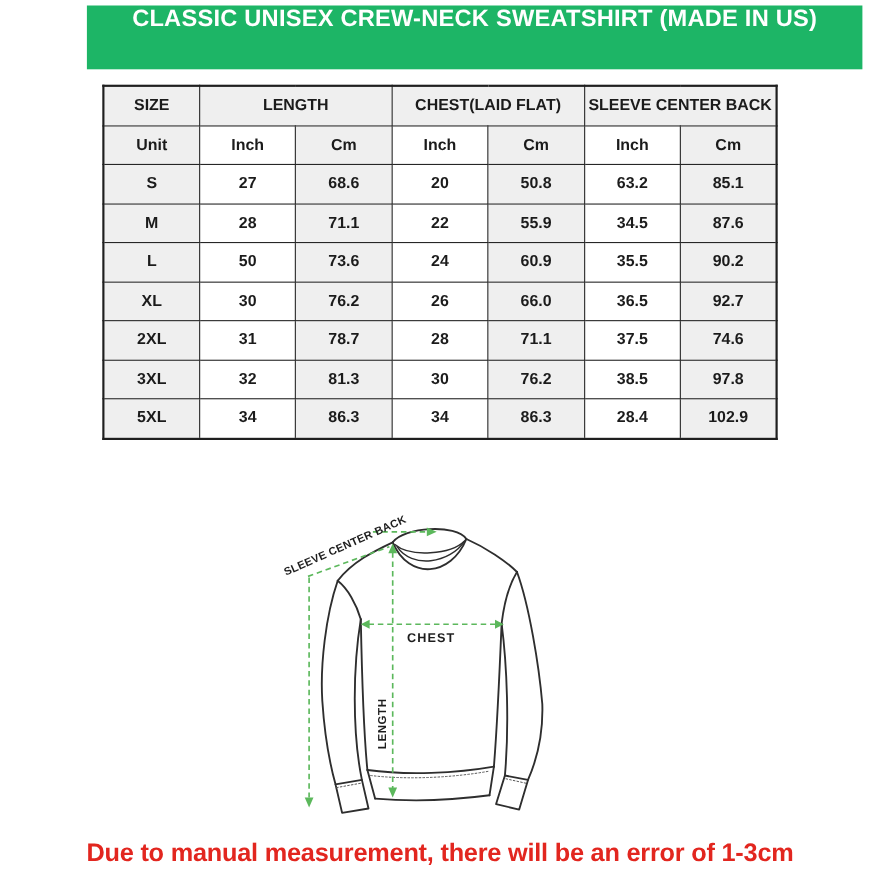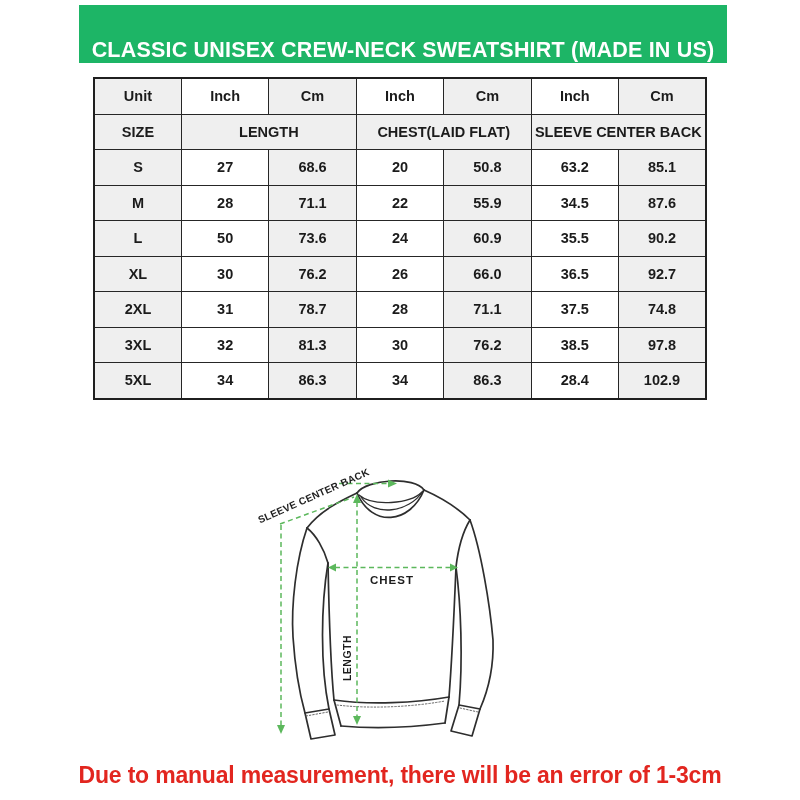--- a/index.html
+++ b/index.html
@@ -1,21 +1,21 @@
 <!DOCTYPE html>
 <html><head>
 <meta charset="utf-8">
 <style>
   html,body{margin:0;padding:0;background:#ffffff;}
   body{width:800px;height:800px;position:relative;overflow:hidden;
        font-family:"Liberation Sans", sans-serif;}
 
   
-  .banner{position:absolute;left:79px;top:5px;width:648px;height:58px;
-          background:#1db566;display:flex;align-items:flex-end;justify-content:center;}
+  .banner{position:absolute;left:79px;top:5px;width:705px;height:58px;
+          background:#1db566;display:flex;align-items:flex-start;justify-content:center;}
   .banner-title{color:#ffffff;font-weight:bold;font-size:21.5px;letter-spacing:0.2px;
           white-space:nowrap;}
 
   
   table.size-table{position:absolute;left:93px;top:77px;width:614px;
           border-collapse:collapse;table-layout:fixed;
           border:2.5px solid #1f1f1f;
           font-weight:bold;color:#1b1b1b;font-size:14.5px;}
   table.size-table th, table.size-table td{
           border:1.6px solid #262626;text-align:center;vertical-align:middle;
@@ -34,34 +34,34 @@
 </head>
 <body>
 
 <div class="banner">
   <div class="banner-title">CLASSIC UNISEX CREW-NECK SWEATSHIRT (MADE IN US)</div>
 </div>
 
 <table class="size-table">
   <thead>
     <tr>
+      <th class="shaded" colspan="1">SIZE</th>
+      <th class="shaded" colspan="2">LENGTH</th>
+      <th class="shaded" colspan="2">CHEST(LAID FLAT)</th>
+      <th class="shaded" colspan="2">SLEEVE CENTER BACK</th>
+    </tr>
+    <tr>
         <th class="shaded">Unit</th>
         <th>Inch</th>
         <th class="shaded">Cm</th>
         <th>Inch</th>
         <th class="shaded">Cm</th>
         <th>Inch</th>
         <th class="shaded">Cm</th>
       </tr>
-    <tr>
-      <th class="shaded" colspan="1">SIZE</th>
-      <th class="shaded" colspan="2">LENGTH</th>
-      <th class="shaded" colspan="2">CHEST(LAID FLAT)</th>
-      <th class="shaded" colspan="2">SLEEVE CENTER BACK</th>
-    </tr>
   </thead>
   <tbody>
       <tr>
         <td class="shaded">S</td>
         <td>27</td>
         <td class="shaded">68.6</td>
         <td>20</td>
         <td class="shaded">50.8</td>
         <td>63.2</td>
         <td class="shaded">85.1</td>
@@ -93,21 +93,21 @@
         <td>36.5</td>
         <td class="shaded">92.7</td>
       </tr>
       <tr>
         <td class="shaded">2XL</td>
         <td>31</td>
         <td class="shaded">78.7</td>
         <td>28</td>
         <td class="shaded">71.1</td>
         <td>37.5</td>
-        <td class="shaded">74.8</td>
+        <td class="shaded">74.6</td>
       </tr>
       <tr>
         <td class="shaded">3XL</td>
         <td>32</td>
         <td class="shaded">81.3</td>
         <td>30</td>
         <td class="shaded">76.2</td>
         <td>38.5</td>
         <td class="shaded">97.8</td>
       </tr>

